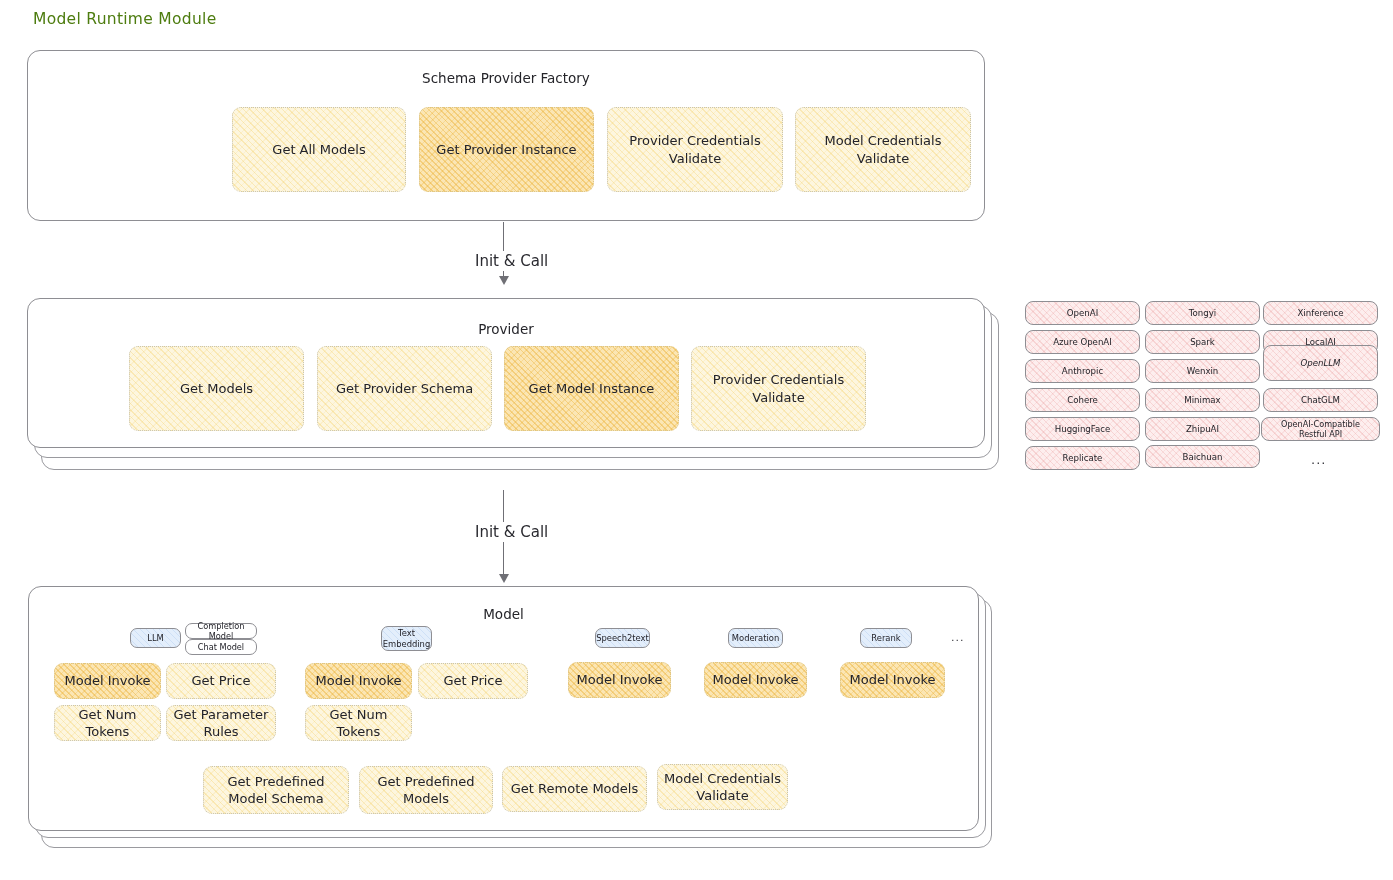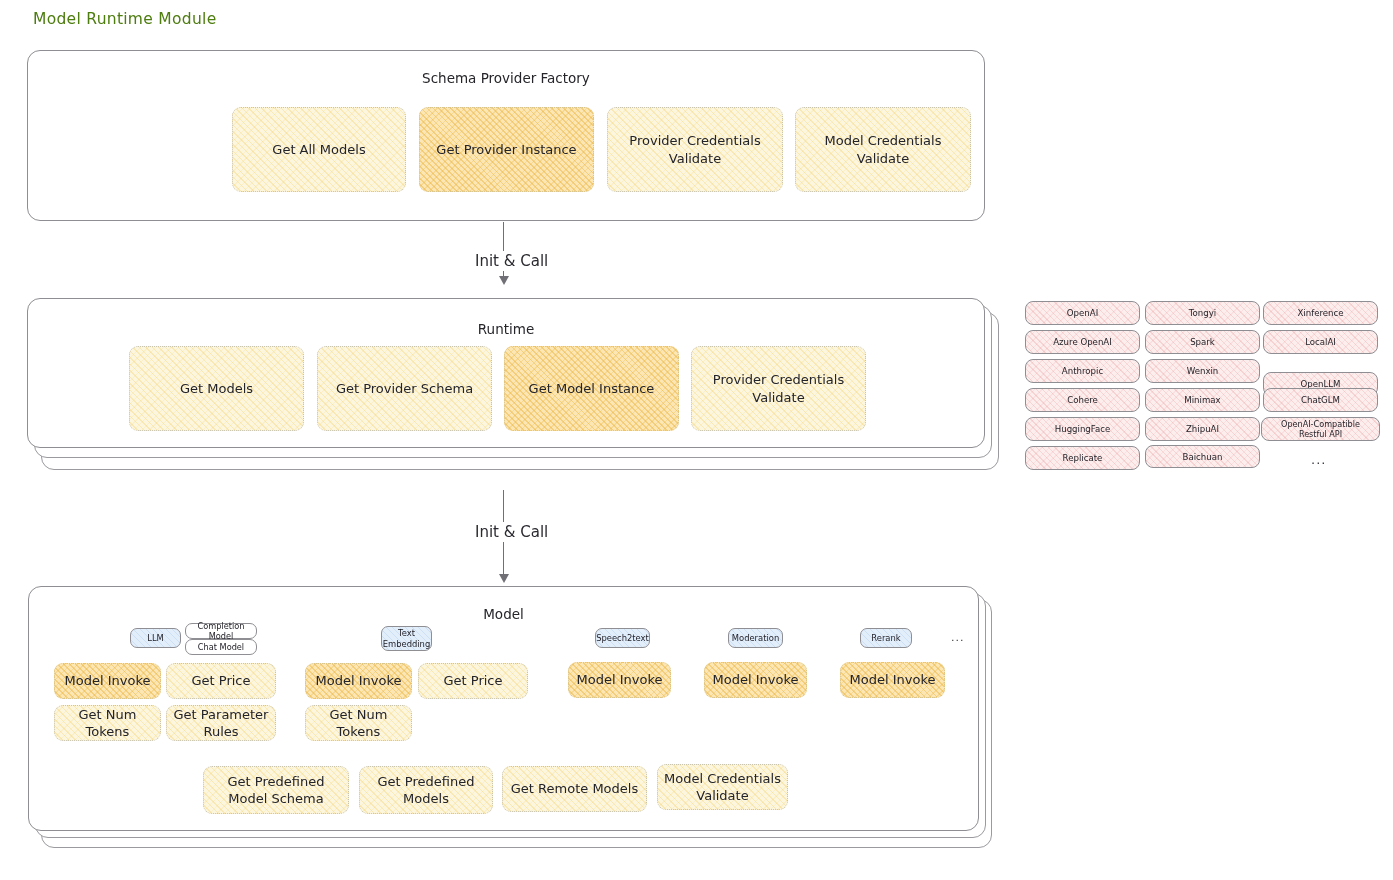--- a/index.html
+++ b/index.html
@@ -156,21 +156,21 @@
   <div class="node" style="left:607px; top:107px; width:176px; height:85px;">Provider Credentials Validate</div>
   <div class="node" style="left:795px; top:107px; width:176px; height:85px;">Model Credentials Validate</div>
 
   <div class="arrow-line" style="left:503px; top:222px; height:58px;"></div>
   <div class="arrow-head" style="left:499px; top:276px;"></div>
   <div class="arrow-label" style="left:471px; top:251px;">Init &amp; Call</div>
 
   <div class="stack-layer" style="left:41px; top:312px; width:958px; height:158px;"></div>
   <div class="stack-layer" style="left:34px; top:305px; width:958px; height:153px;"></div>
   <div class="panel" style="left:27px; top:298px; width:958px; height:150px; z-index:1;">
-    <div class="panel-title" style="top:22px;">Runtime</div>
+    <div class="panel-title" style="top:22px;">Provider</div>
   </div>
 
   <div class="node" style="left:129px; top:346px; width:175px; height:85px; z-index:2;">Get Models</div>
   <div class="node" style="left:317px; top:346px; width:175px; height:85px; z-index:2;">Get Provider Schema</div>
   <div class="node hl" style="left:504px; top:346px; width:175px; height:85px; z-index:2;">Get Model Instance</div>
   <div class="node" style="left:691px; top:346px; width:175px; height:85px; z-index:2;">Provider Credentials Validate</div>
 
   <div class="chip" style="left:1025px; top:301px; width:115px; height:24px;">OpenAI</div>
   <div class="chip" style="left:1025px; top:330px; width:115px; height:24px;">Azure OpenAI</div>
   <div class="chip" style="left:1025px; top:359px; width:115px; height:24px;">Anthropic</div>
@@ -180,21 +180,21 @@
 
   <div class="chip" style="left:1145px; top:301px; width:115px; height:24px;">Tongyi</div>
   <div class="chip" style="left:1145px; top:330px; width:115px; height:24px;">Spark</div>
   <div class="chip" style="left:1145px; top:359px; width:115px; height:24px;">Wenxin</div>
   <div class="chip" style="left:1145px; top:388px; width:115px; height:24px;">Minimax</div>
   <div class="chip" style="left:1145px; top:417px; width:115px; height:24px;">ZhipuAI</div>
   <div class="chip" style="left:1145px; top:445px; width:115px; height:23px;">Baichuan</div>
 
   <div class="chip" style="left:1263px; top:301px; width:115px; height:24px;">Xinference</div>
   <div class="chip" style="left:1263px; top:330px; width:115px; height:24px;">LocalAI</div>
-  <div class="chip" style="left:1263px; top:372px; width:115px; height:24px;">OpenLLM</div>
+  <div class="chip" style="left:1263px; top:345px; width:115px; height:36px;font-style:italic;">OpenLLM</div>
   <div class="chip" style="left:1263px; top:388px; width:115px; height:24px;">ChatGLM</div>
   <div class="chip" style="left:1261px; top:417px; width:119px; height:24px; font-size:8.1px;">OpenAI-Compatible Restful API</div>
   <div class="ellipsis" style="left:1311px; top:452px;">...</div>
 
   <div class="arrow-line" style="left:503px; top:490px; height:88px;"></div>
   <div class="arrow-head" style="left:499px; top:574px;"></div>
   <div class="arrow-label" style="left:471px; top:522px;">Init &amp; Call</div>
 
   <div class="stack-layer" style="left:41px; top:599px; width:951px; height:249px;"></div>
   <div class="stack-layer" style="left:35px; top:593px; width:951px; height:245px;"></div>

